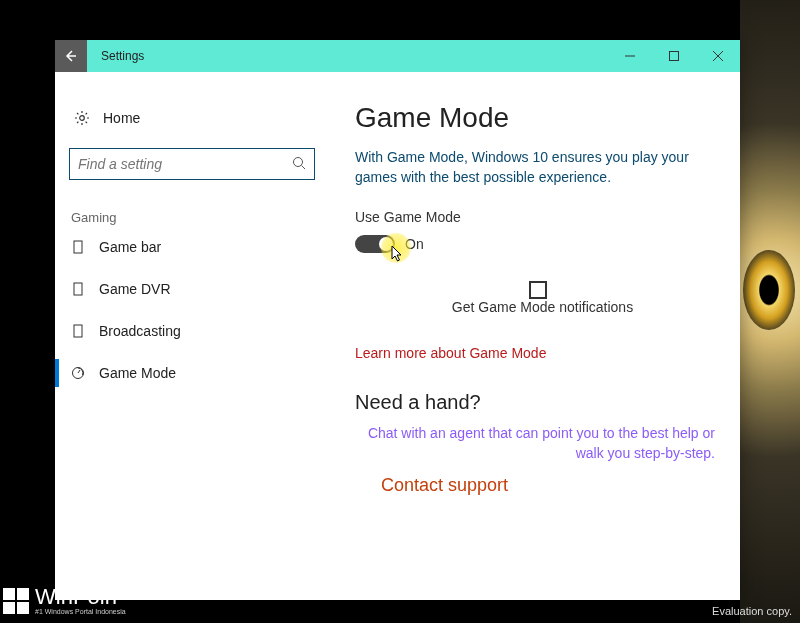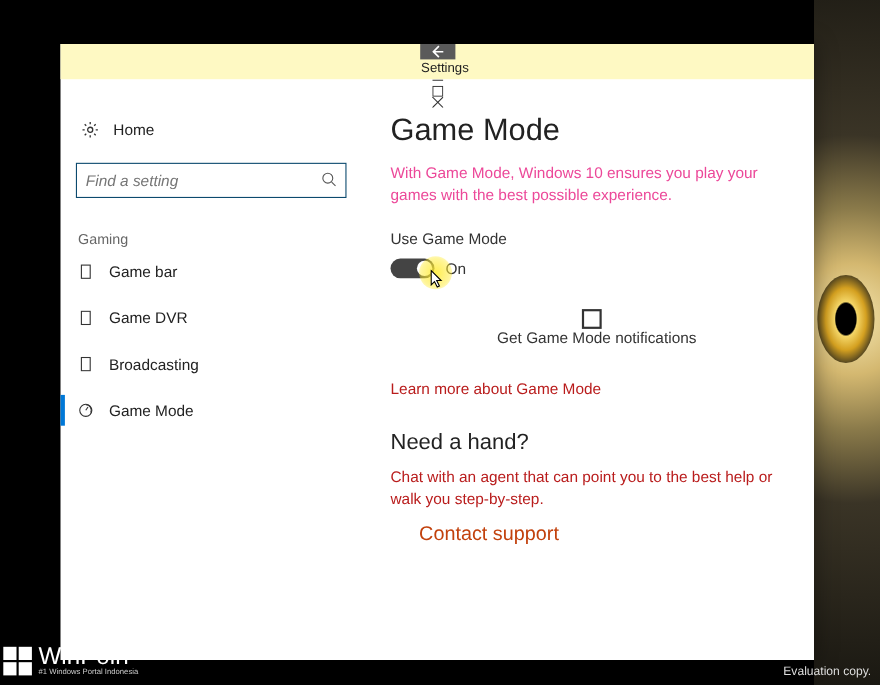--- a/index.html
+++ b/index.html
@@ -40,22 +40,21 @@
       height: 560px;
       background: #fff;
       box-shadow: 0 0 20px rgba(0,0,0,0.4);
       display: flex;
       flex-direction: column;
     }
     .titlebar {
       height: 32px;
       display: flex;
       align-items: center;
-      background: #fef9c3;
-      flex-direction: column;
+      background: #5eead4;
     }
     .back-btn {
       width: 32px;
       height: 32px;
       background: #5a5a5a;
       color: #fff;
       display: flex;
       align-items: center;
       justify-content: center;
       cursor: pointer;
@@ -168,21 +167,21 @@
       padding-right: 20px;
     }
     .page-heading {
       font-size: 28px;
       font-weight: 400;
       color: #222;
       margin-bottom: 14px;
     }
     .page-desc {
       font-size: 14px;
-      color: #ec4899;
+      color: #0c4a6e;
       line-height: 1.4;
       max-width: 370px;
     }
     .setting-label {
       margin-top: 22px;
       font-size: 14px;
       color: #333;
     }
     .toggle-row {
       display: flex;
@@ -253,23 +252,24 @@
     }
     .help-heading {
       margin-top: 30px;
       font-size: 20px;
       font-weight: 400;
       color: #222;
     }
     .help-desc {
       margin-top: 10px;
       font-size: 14px;
-      color: #b91c1c;
+      color: #8b5cf6;
       line-height: 1.4;
       max-width: 360px;
+      text-align: right;
     }
     .help-link {
       margin-top: 12px;
       font-size: 18px;
       color: #c2410c;
       cursor: pointer;
       margin-left: 26px;
     }
     .watermark {
       position: absolute;

